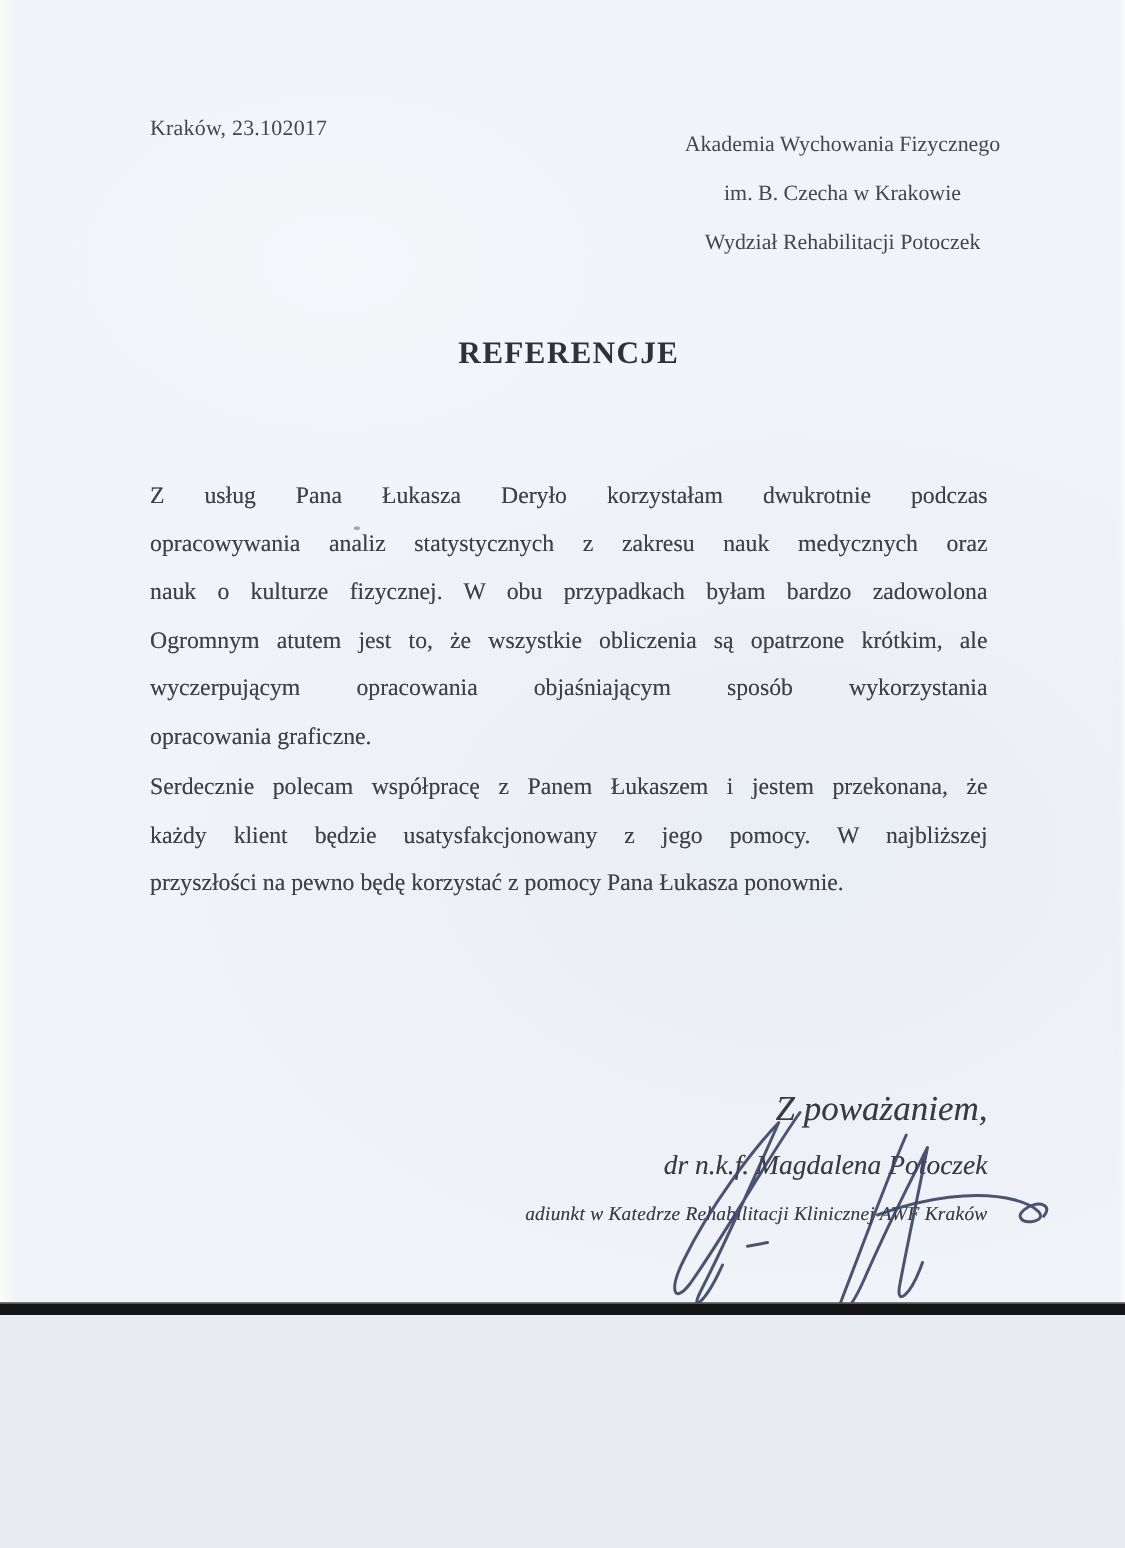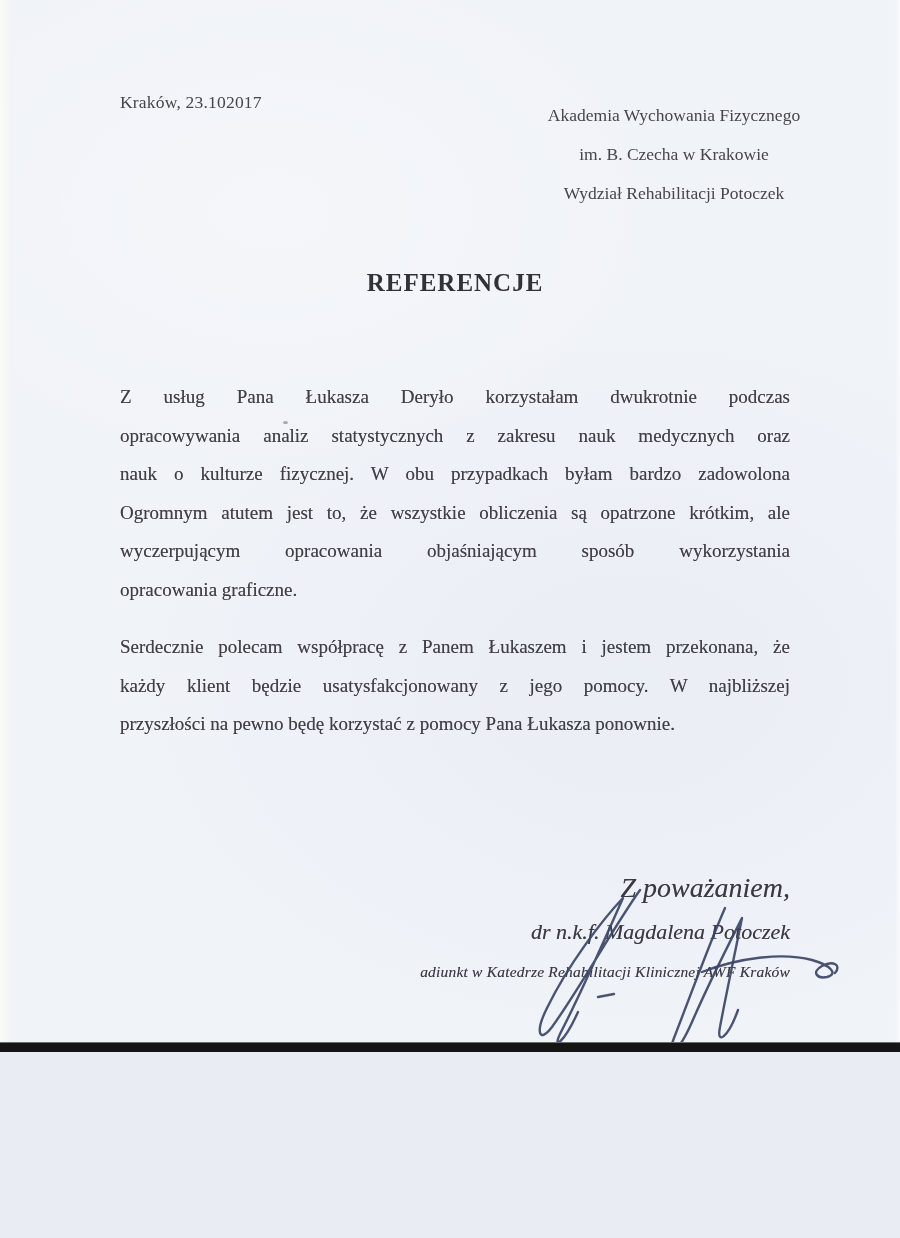--- a/index.html
+++ b/index.html
@@ -50,21 +50,21 @@
     margin-top: 13px;
   }
   .letter-body {
     position: absolute; left: 120px; top: 378px; width: 670px;
     font-size: 19px; line-height: 38.5px;
     color: #3f4046;
     text-shadow: 0 0 0.5px rgba(63,64,70,0.55);
   }
   .bline { text-align: justify; text-justify: inter-word; }
   .bline.just { text-align-last: justify; }
-  .para2 { margin-top: 19px; }
+  .para2 { margin-top: 2px; }
   .closing-line {
     position: absolute; left: 120px; width: 670px;
     text-align: right; font-style: italic; color: #3a3b42;
     text-shadow: 0 0 0.5px rgba(58,59,66,0.5);
   }
   .valediction { top: 872px; font-size: 28px; }
   .signer-name { top: 919px; font-size: 22px; }
   .signer-title { top: 963px; font-size: 15.5px; letter-spacing: 0.2px; }
   .signature-svg {
     position: absolute; left: 490px; top: 880px;

